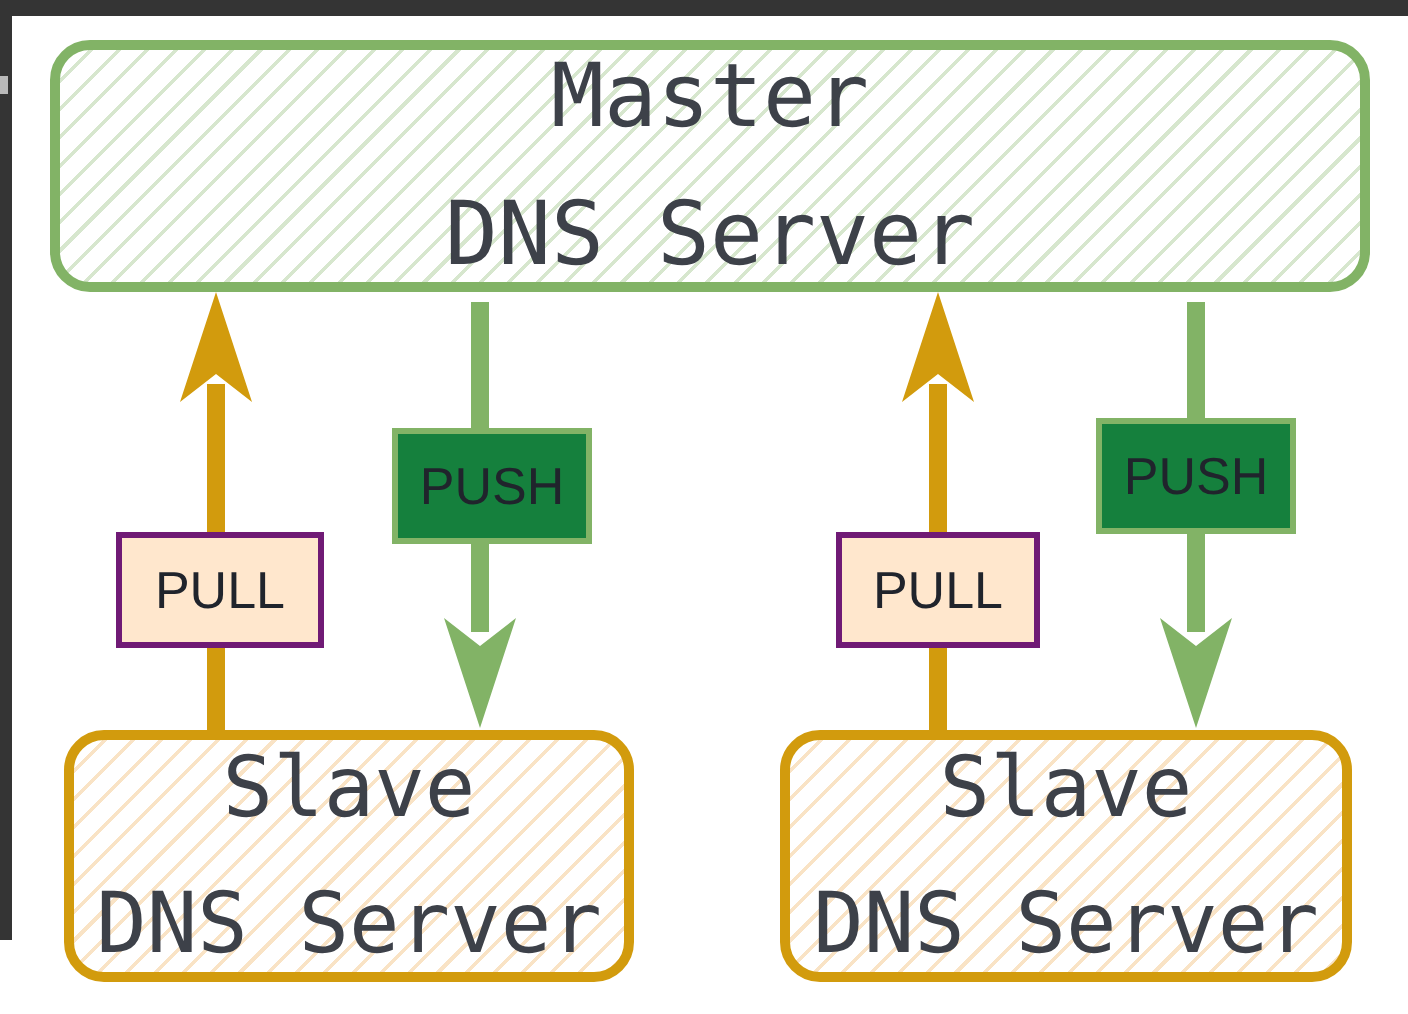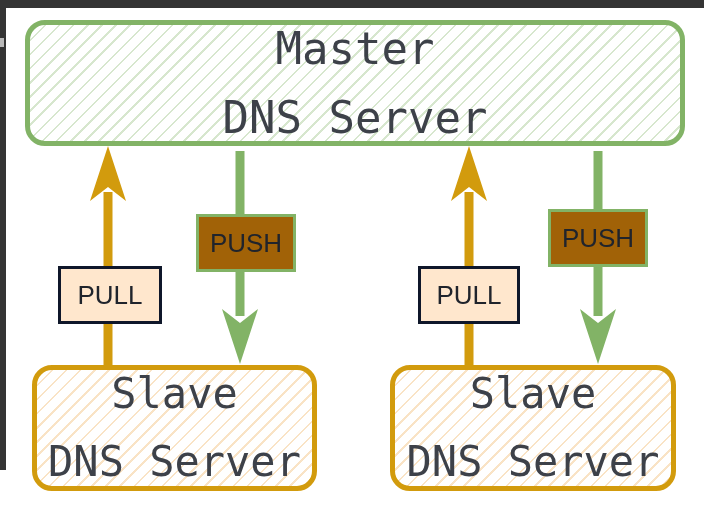--- a/index.html
+++ b/index.html
@@ -40,22 +40,22 @@
   .gold-head{fill:#d29b0d;}
   .green-shaft{stroke:#82b366;stroke-width:9;}
   .green-head{fill:#82b366;}
 
   
   .flow-label{
     position:absolute;height:58px;box-sizing:border-box;
     display:flex;align-items:center;justify-content:center;
     font-family:"Liberation Sans",sans-serif;font-size:26px;color:#20242c;
   }
-  .flow-label.pull{background:#ffe7cd;border:3px solid #0f172a;}
-  .flow-label.push{background:#a16207;border:3px solid #82b366;}
+  .flow-label.pull{background:#ffe7cd;border:3px solid #701a75;}
+  .flow-label.push{background:#15803d;border:3px solid #82b366;}
   .pull-left{left:58px;top:266px;width:104px;}
   .push-left{left:196px;top:214px;width:100px;}
   .pull-right{left:418px;top:266px;width:102px;}
   .push-right{left:548px;top:209px;width:100px;}
 </style>
 </head>
 <body>
 
 <div class="stage">
 

